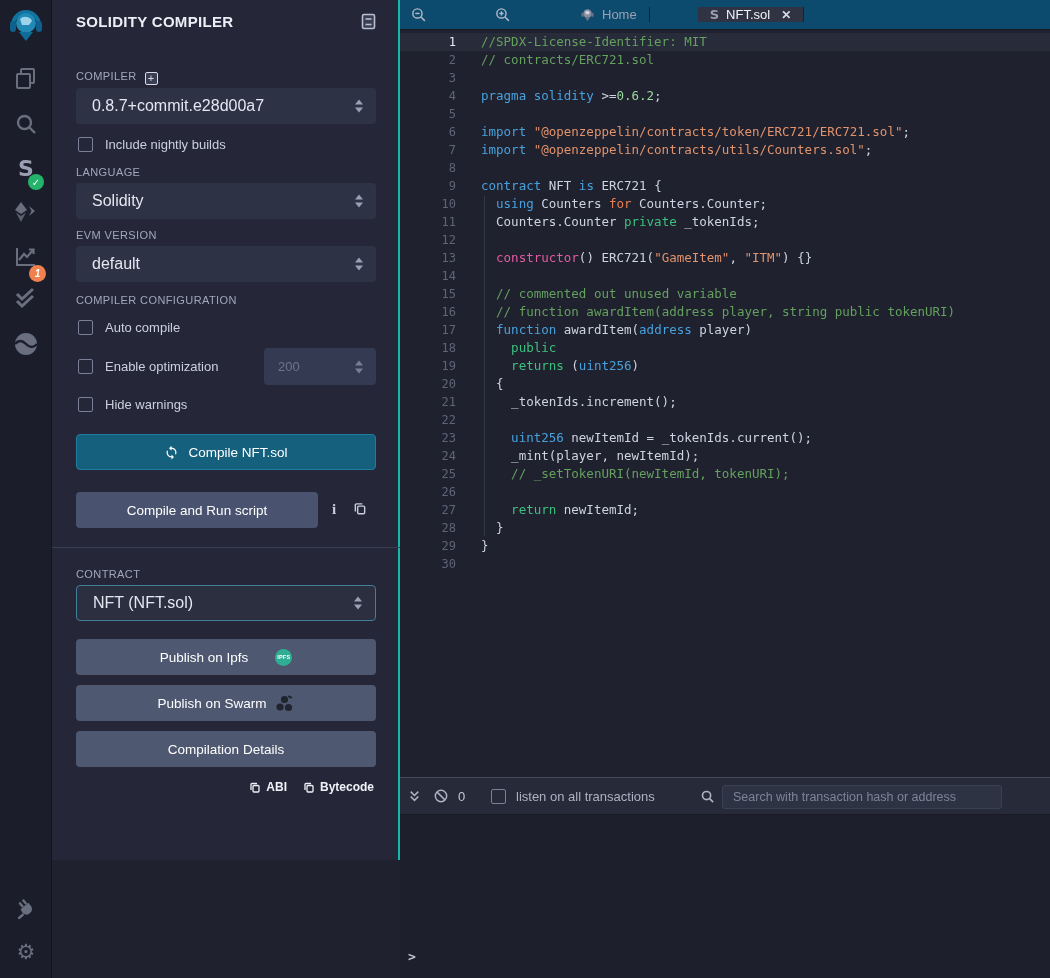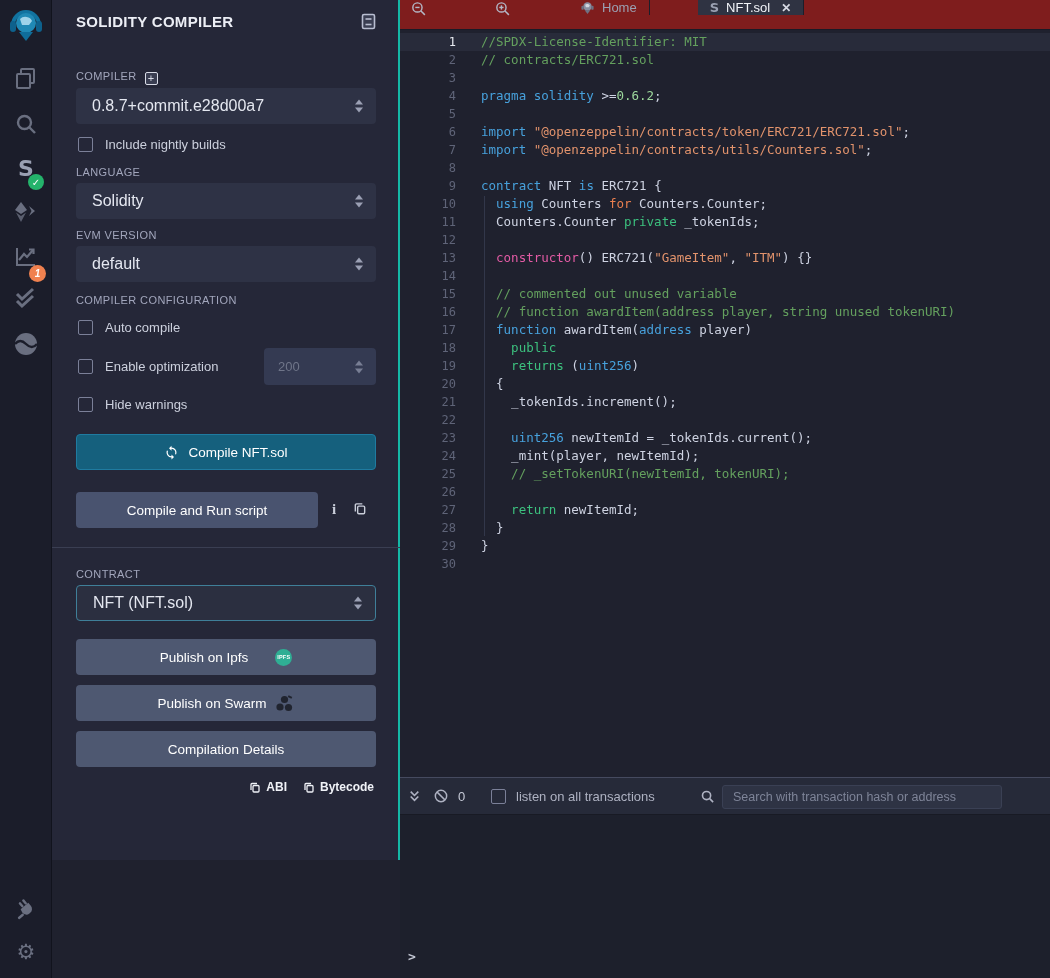--- a/index.html
+++ b/index.html
@@ -62,22 +62,22 @@
   .divider { position:absolute; left:0; top:547px; width:348px; height:1px; background:#3a3e52; }
   .ipfs-badge { width:17px; height:17px; border-radius:50%; background:#2fae94; color:#fff;
     font-size:5.5px; font-weight:bold; display:flex; align-items:center; justify-content:center;
     letter-spacing:0.2px; }
   .abi-row { position:absolute; right:24px; top:780px; display:flex; align-items:center;
     gap:16px; color:#f0f2f7; font-size:12px; font-weight:bold; }
   .abi-item { display:flex; align-items:center; gap:5px; cursor:pointer; }
 
   
   .main { position:absolute; left:400px; top:0; width:650px; height:978px; background:#1f212e; }
-  .tabbar { position:absolute; left:0; top:0; width:650px; height:30px; background:#7f1d1d;
-    border-bottom:1px solid #191b27; display:flex; align-items:flex-start;gap:48px; }
+  .tabbar { position:absolute; left:0; top:0; width:650px; height:30px; background:#0c4a6e;
+    border-bottom:1px solid #191b27; display:flex; align-items:center;gap:48px; }
   .zoombtn { width:36px; display:flex; align-items:center; justify-content:center;
     color:#b4b9c8; cursor:pointer; }
   .tab { display:flex; align-items:center; gap:7px; padding:0 12px; font-size:13px;
     color:#9ba0b2; border-right:1px solid #1c1e2a; cursor:pointer; }
   .tab:first-of-type { border-left:1px solid #1c1e2a; margin-left:18px; }
   .tab.active { background:#2f3342; color:#f2f4f9; }
   .tab .close { font-size:12px; color:#d7dae4; margin-left:4px; font-weight:bold; }
   .tab-s { font-family:"DejaVu Sans",sans-serif; font-weight:bold; font-size:13px; color:#9aa0b2; }
 
   .editor { position:absolute; left:0; top:30px; width:650px; height:747px; background:#1f212e;
@@ -366,21 +366,21 @@
           <div class="code-line"><span class="gutter">6</span><span class="code-content"><span class="tok-k">import</span><span class="tok-t"> </span><span class="tok-s">"@openzeppelin/contracts/token/ERC721/ERC721.sol"</span><span class="tok-t">;</span></span></div>
           <div class="code-line"><span class="gutter">7</span><span class="code-content"><span class="tok-k">import</span><span class="tok-t"> </span><span class="tok-s">"@openzeppelin/contracts/utils/Counters.sol"</span><span class="tok-t">;</span></span></div>
           <div class="code-line"><span class="gutter">8</span><span class="code-content"></span></div>
           <div class="code-line"><span class="gutter">9</span><span class="code-content"><span class="tok-k">contract</span><span class="tok-t"> NFT </span><span class="tok-k">is</span><span class="tok-t"> ERC721 {</span></span></div>
           <div class="code-line"><span class="gutter">10</span><span class="code-content"><span class="tok-t">  </span><span class="tok-k">using</span><span class="tok-t"> Counters </span><span class="tok-o">for</span><span class="tok-t"> Counters.Counter;</span></span></div>
           <div class="code-line"><span class="gutter">11</span><span class="code-content"><span class="tok-t">  Counters.Counter </span><span class="tok-g">private</span><span class="tok-t"> _tokenIds;</span></span></div>
           <div class="code-line"><span class="gutter">12</span><span class="code-content"></span></div>
           <div class="code-line"><span class="gutter">13</span><span class="code-content"><span class="tok-t">  </span><span class="tok-p">constructor</span><span class="tok-t">() ERC721(</span><span class="tok-s">"GameItem"</span><span class="tok-t">, </span><span class="tok-s">"ITM"</span><span class="tok-t">) {}</span></span></div>
           <div class="code-line"><span class="gutter">14</span><span class="code-content"></span></div>
           <div class="code-line"><span class="gutter">15</span><span class="code-content"><span class="tok-t">  </span><span class="tok-c">// commented out unused variable</span></span></div>
-          <div class="code-line"><span class="gutter">16</span><span class="code-content"><span class="tok-t">  </span><span class="tok-c">// function awardItem(address player, string unused tokenURI)</span></span></div>
+          <div class="code-line"><span class="gutter">16</span><span class="code-content"><span class="tok-t">  </span><span class="tok-c">// function awardItem(address player, string public tokenURI)</span></span></div>
           <div class="code-line"><span class="gutter">17</span><span class="code-content"><span class="tok-t">  </span><span class="tok-k">function</span><span class="tok-t"> awardItem(</span><span class="tok-k">address</span><span class="tok-t"> player)</span></span></div>
           <div class="code-line"><span class="gutter">18</span><span class="code-content"><span class="tok-t">    </span><span class="tok-g">public</span></span></div>
           <div class="code-line"><span class="gutter">19</span><span class="code-content"><span class="tok-t">    </span><span class="tok-g">returns</span><span class="tok-t"> (</span><span class="tok-k">uint256</span><span class="tok-t">)</span></span></div>
           <div class="code-line"><span class="gutter">20</span><span class="code-content"><span class="tok-t">  {</span></span></div>
           <div class="code-line"><span class="gutter">21</span><span class="code-content"><span class="tok-t">    _tokenIds.increment();</span></span></div>
           <div class="code-line"><span class="gutter">22</span><span class="code-content"></span></div>
           <div class="code-line"><span class="gutter">23</span><span class="code-content"><span class="tok-t">    </span><span class="tok-k">uint256</span><span class="tok-t"> newItemId = _tokenIds.current();</span></span></div>
           <div class="code-line"><span class="gutter">24</span><span class="code-content"><span class="tok-t">    _mint(player, newItemId);</span></span></div>
           <div class="code-line"><span class="gutter">25</span><span class="code-content"><span class="tok-t">    </span><span class="tok-c">// _setTokenURI(newItemId, tokenURI);</span></span></div>
           <div class="code-line"><span class="gutter">26</span><span class="code-content"></span></div>

